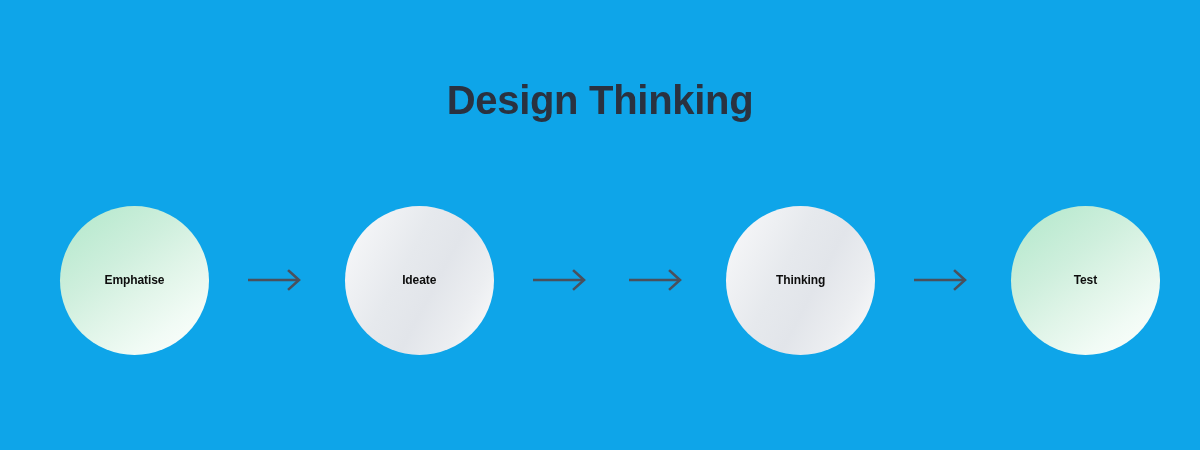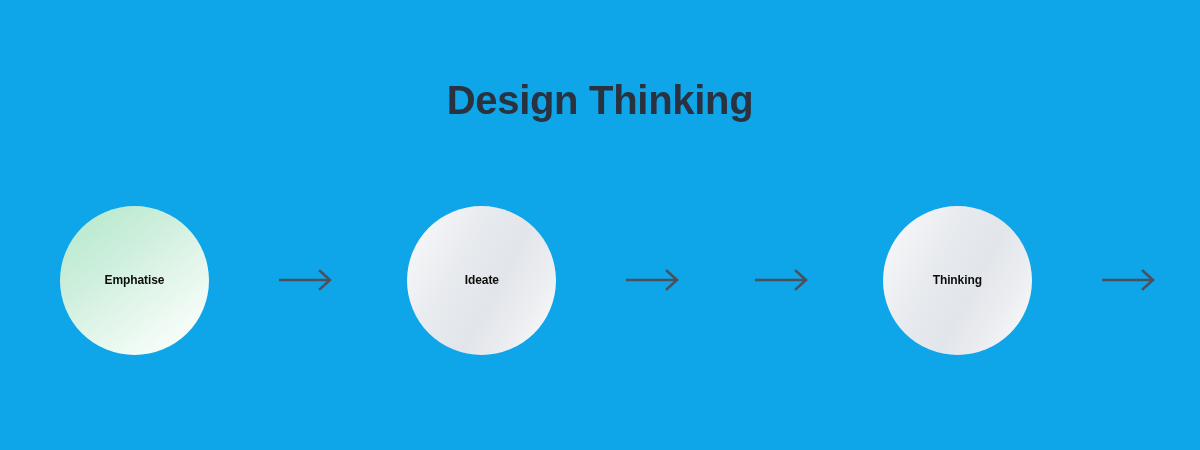--- a/index.html
+++ b/index.html
@@ -155,15 +155,18 @@
 
     <div class="connector">
       <span>
         <svg width="58" height="24" viewBox="0 0 58 24" aria-hidden="true">
           <line x1="0" y1="12" x2="50" y2="12" stroke="#4a505c" stroke-width="2.6"></line>
           <polyline points="41,3 51,12 41,21" fill="none" stroke="#4a505c" stroke-width="2.6" stroke-linecap="square" stroke-linejoin="miter"></polyline>
         </svg>
       </span>
     </div>
 
+    <div class="node node-green">
+      <span class="node-label">Test</span>
+    </div>
 
   </div>
 </div>
 
 </body></html>

